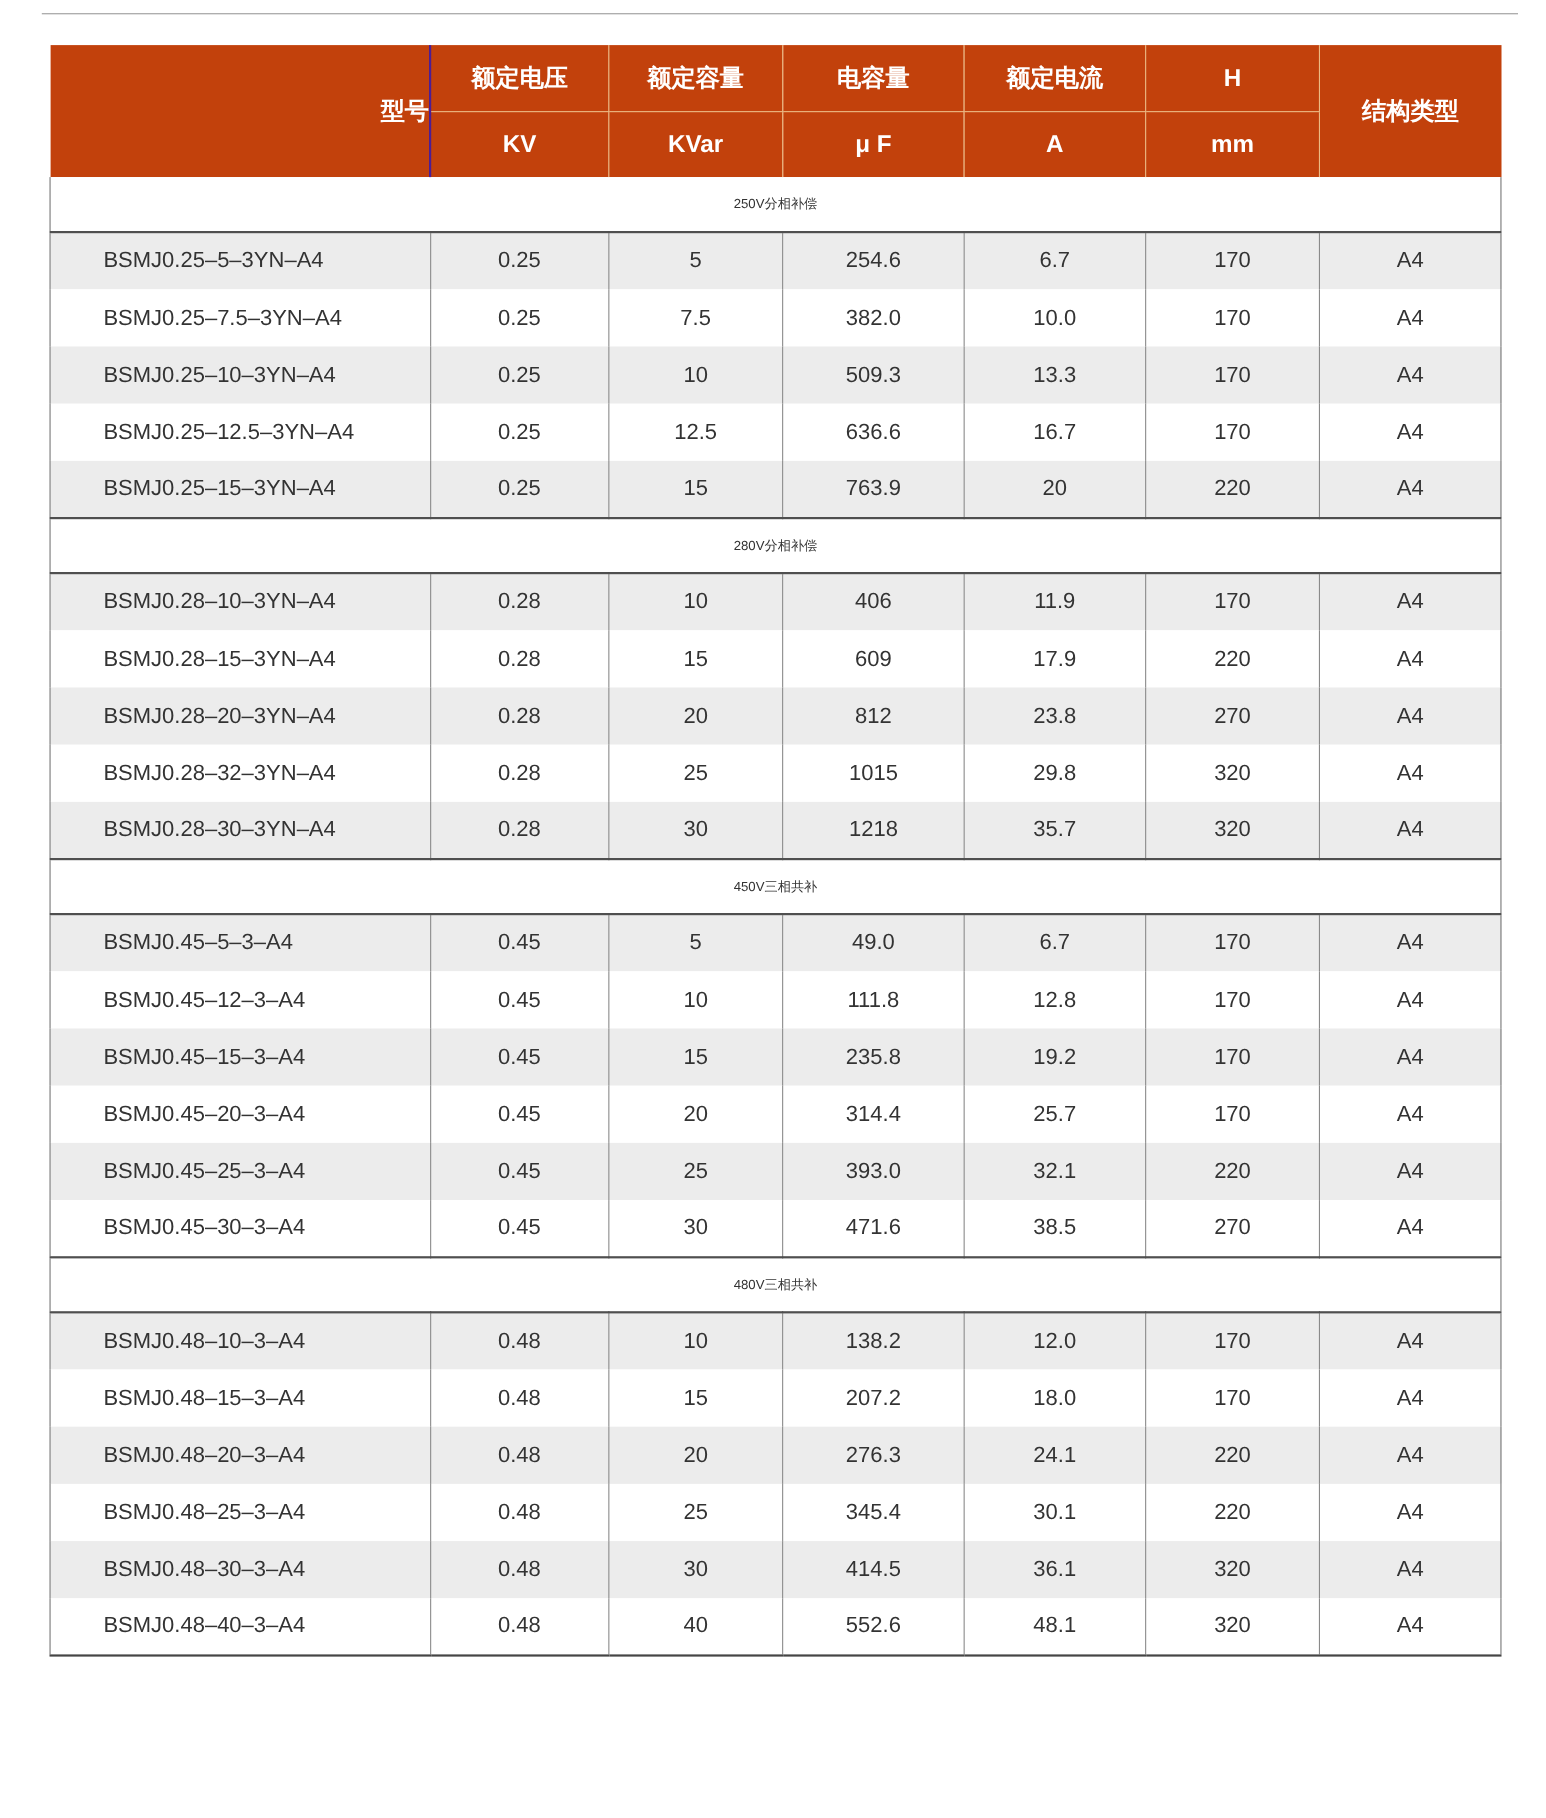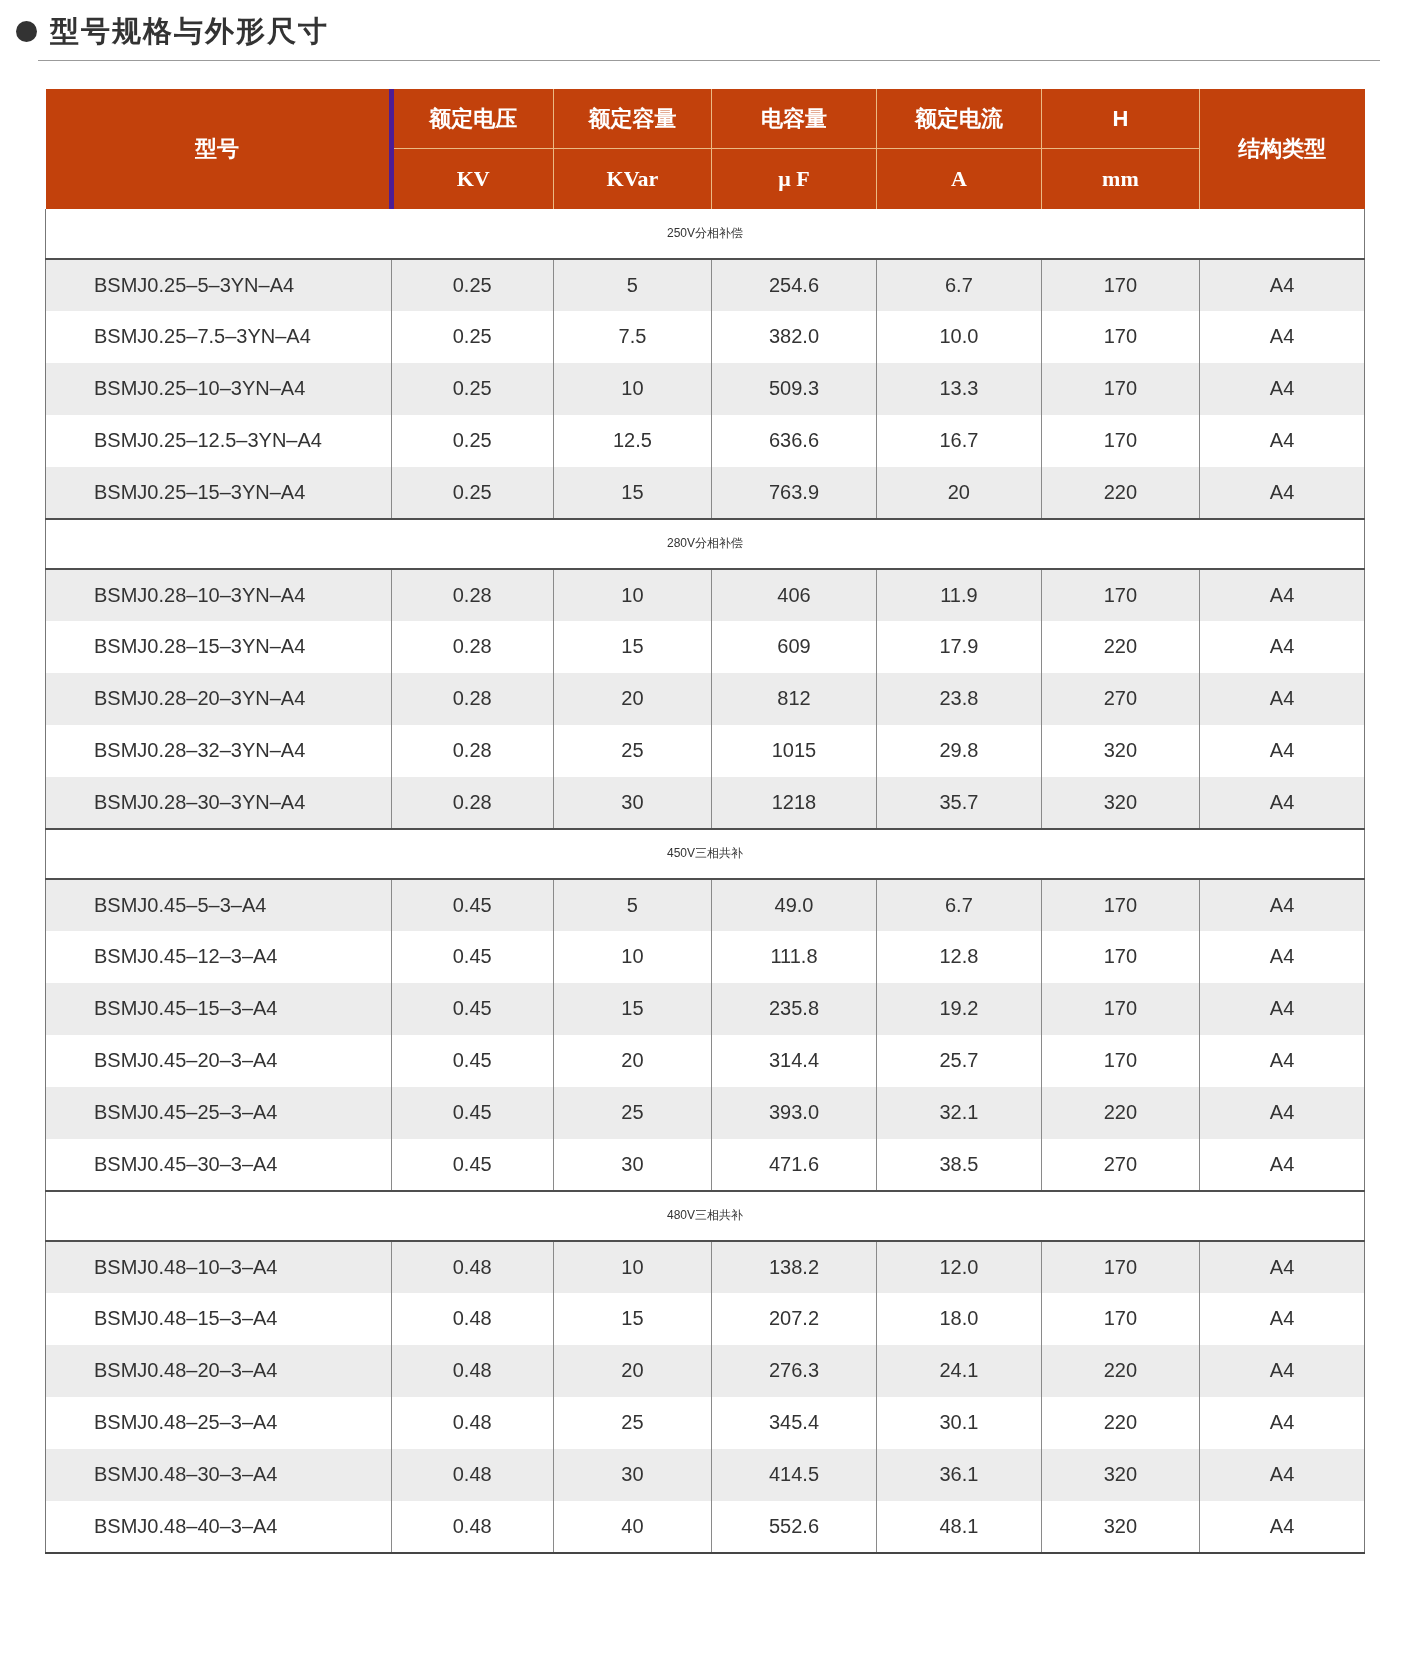--- a/index.html
+++ b/index.html
@@ -45,23 +45,23 @@
     background: #c2410c;
     color: #ffffff;
     font-size: 22px;
     font-weight: bold;
     height: 60px;
     padding: 0;
     text-align: center;
     vertical-align: middle;
   }
   thead th.h-group { border-right: 1px solid #EBBA84; border-bottom: 1px solid #EBBA84; }
-  thead th.h-span  { border-right: 5px solid #4c1d95; }
+  thead th.h-span  { border-right: 2px solid #4c1d95; text-align: right; }
   thead th.h-last  { border-right: none; margin-top: 28px; }
-  thead th.h-unit  { border-right: 1px solid #EBBA84; font-family: Liberation Serif, serif; }
+  thead th.h-unit  { border-right: 1px solid #EBBA84; }
 
   
   tbody td {
     height: 52px;
     font-size: 20px;
     color: #333333;
     text-align: center;
     vertical-align: middle;
     padding: 0;
   }
@@ -82,24 +82,20 @@
     border-bottom: 2px solid #4f4f4f;
   }
   tbody tr:first-child td { border-top: none; }
   tbody tr:last-child  td { border-bottom: 2px solid #454545; }
 </style>
 </head>
 <body>
 
 <div class="page">
 
-  <div class="title-row">
-    <span class="bullet"></span>
-    <div class="page-title">型号规格与外形尺寸</div>
-  </div>
   <div class="title-underline"></div>
 
   <table class="spec">
     <colgroup>
       <col style="width:26.2%">
       <col style="width:12.3%">
       <col style="width:12.0%">
       <col style="width:12.5%">
       <col style="width:12.5%">
       <col style="width:12.0%">

